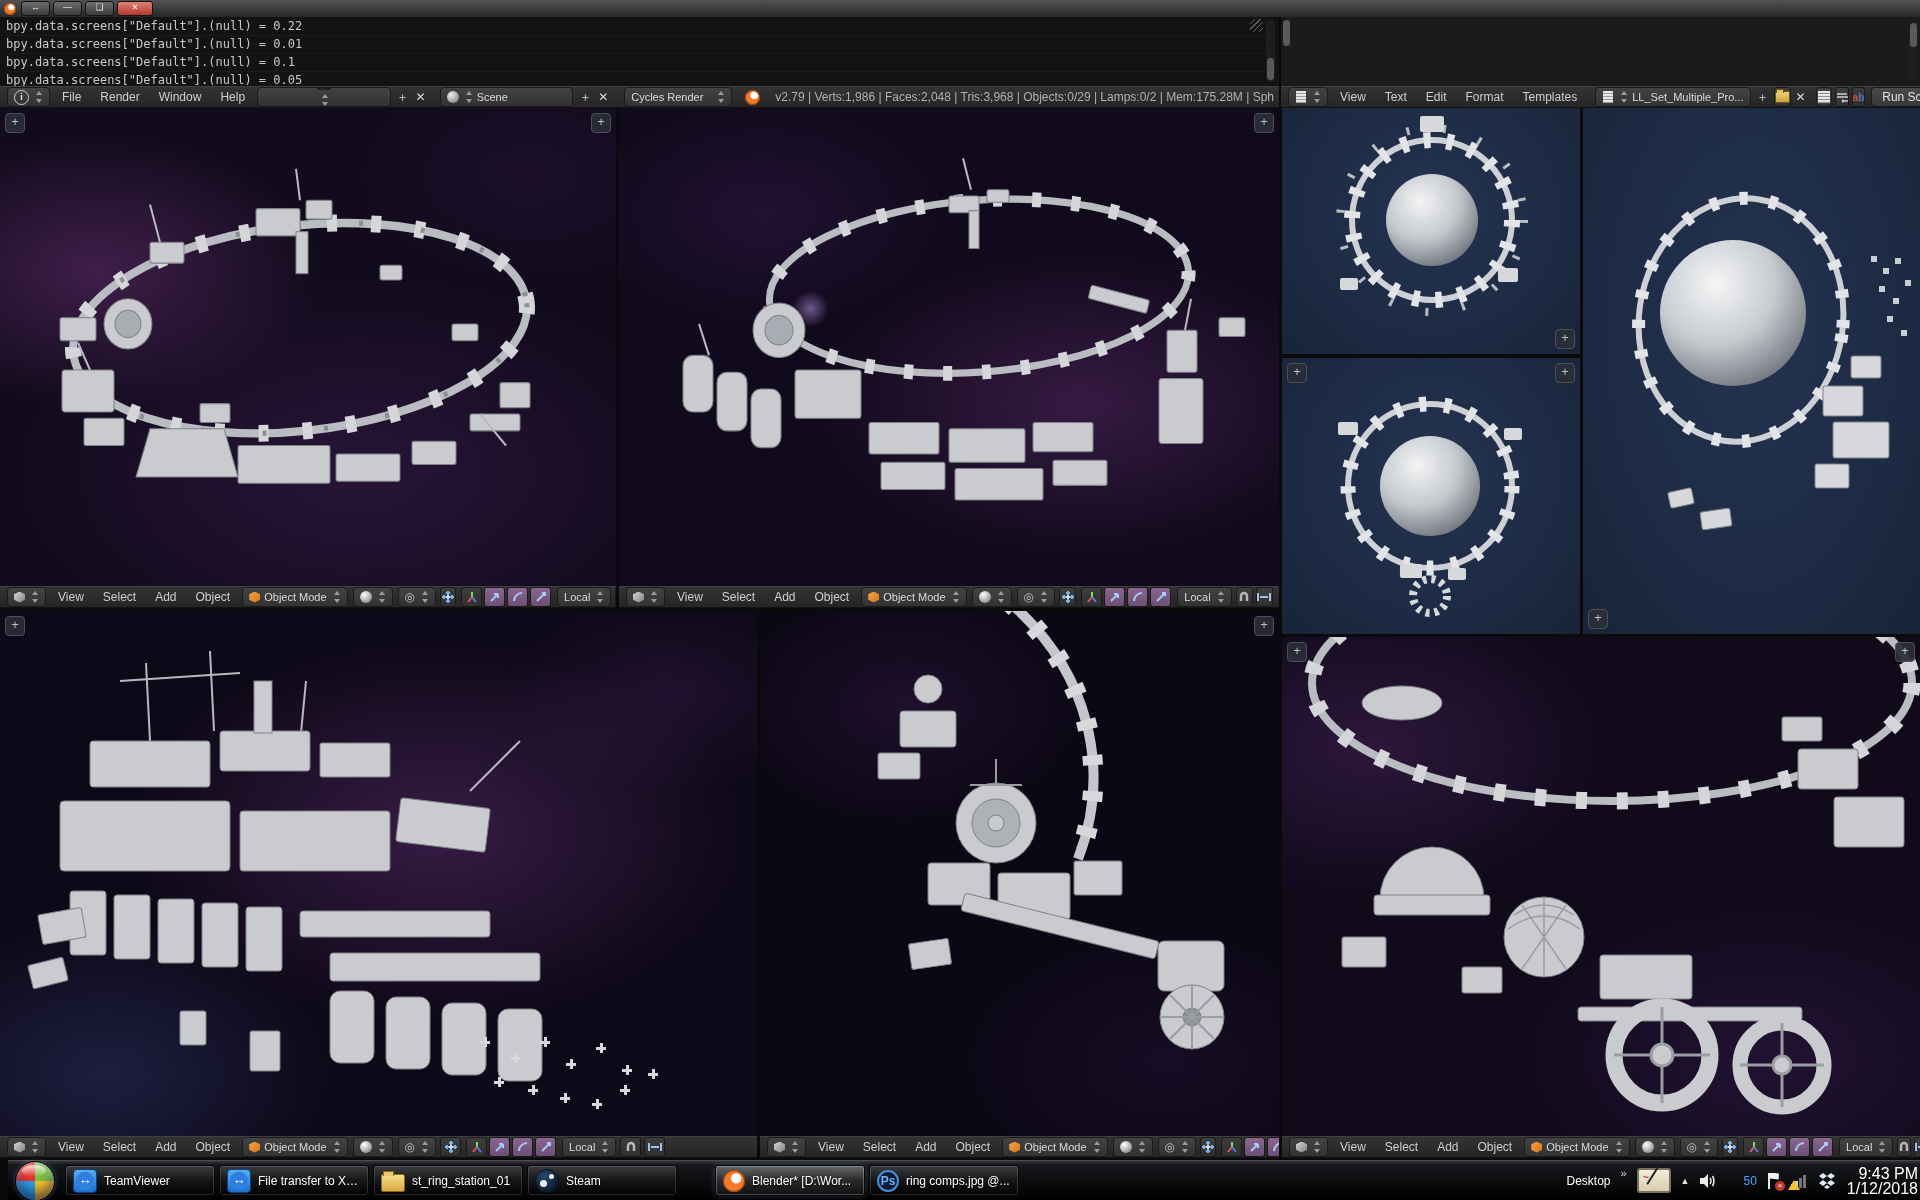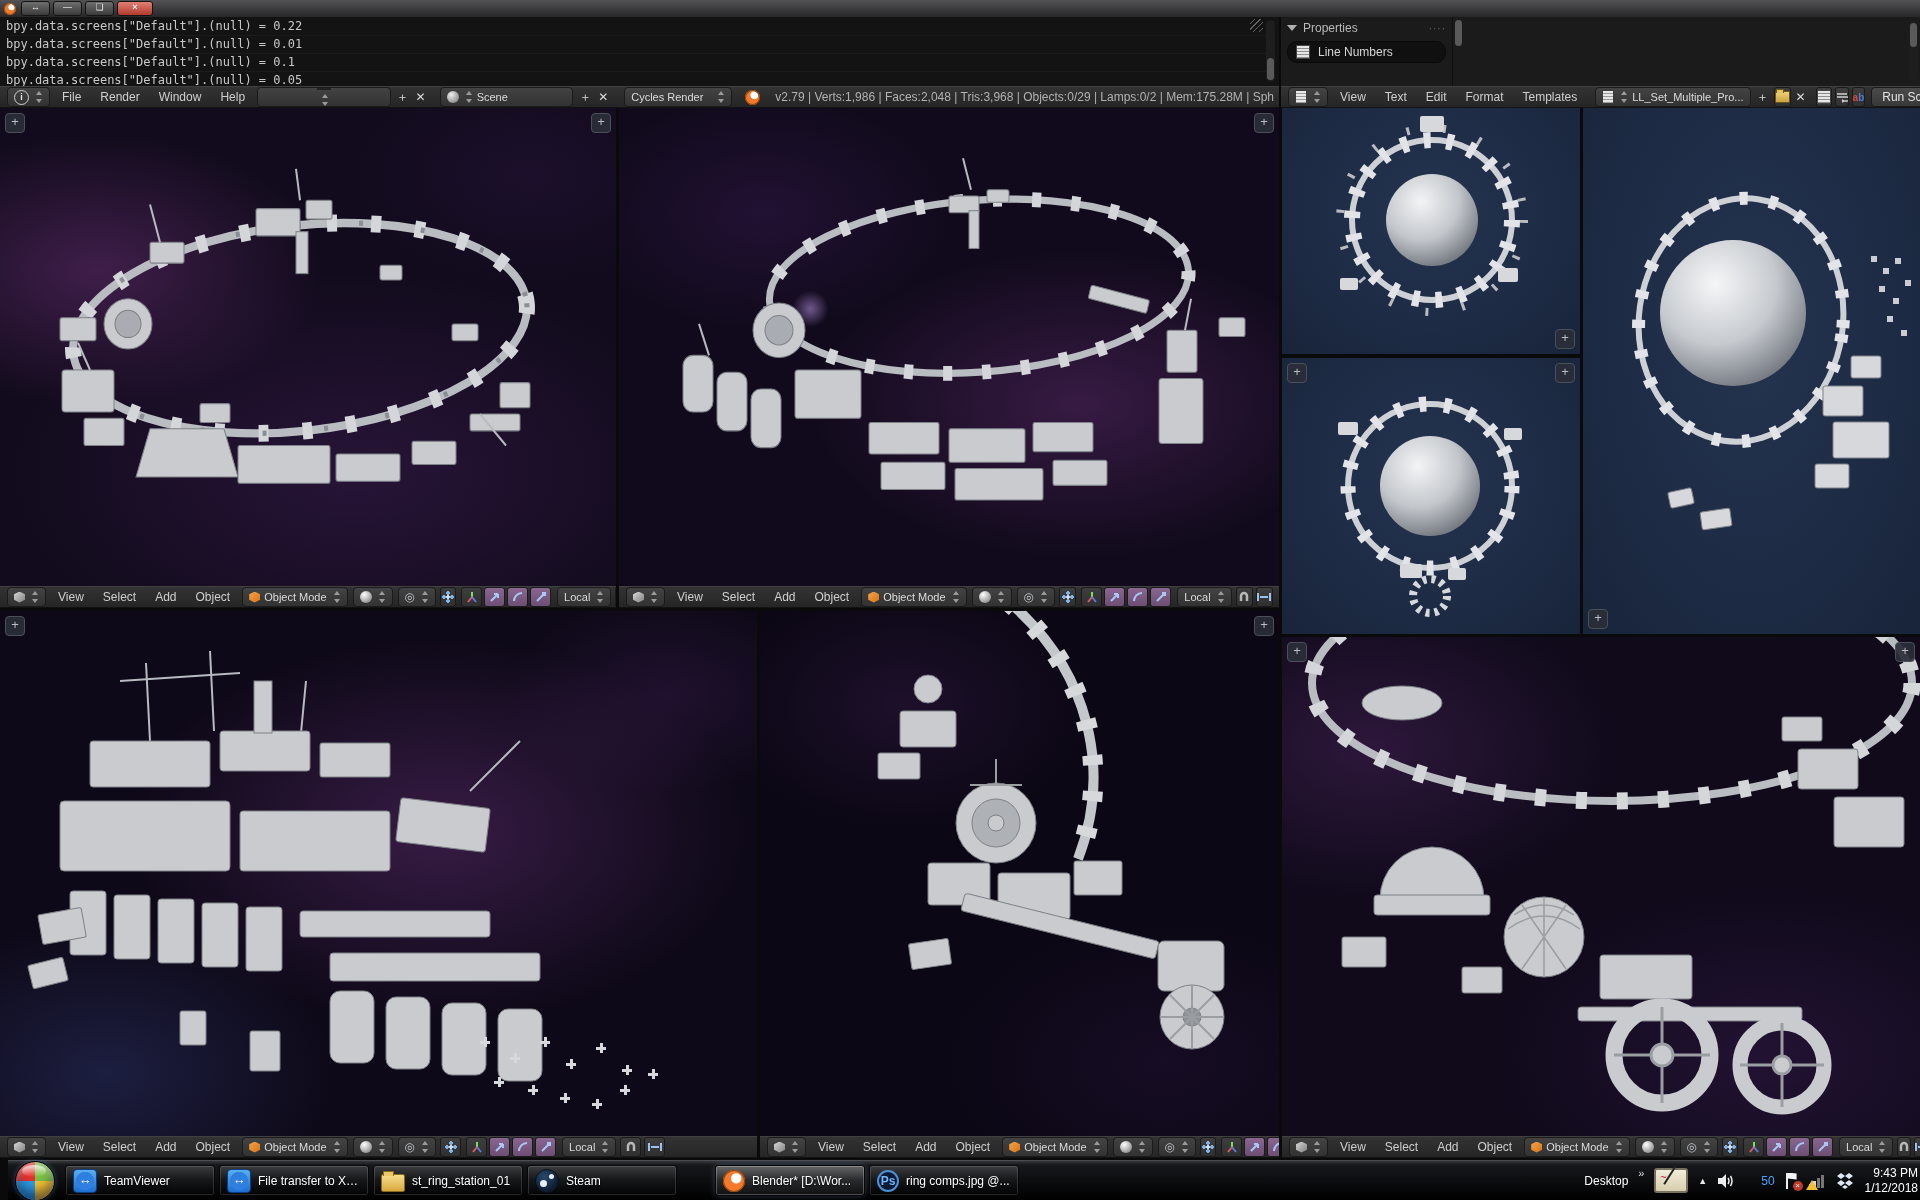--- a/index.html
+++ b/index.html
@@ -172,21 +172,21 @@
   .ic-flag::before{content:"";position:absolute;left:1px;top:0;width:2px;height:16px;background:#eee;}
   .ic-flag::after{content:"";position:absolute;left:3px;top:0;width:9px;height:7px;background:#f4f4f4;clip-path:polygon(0 0,100% 15%,100% 100%,0 85%);}
   .flag-x{position:absolute;right:-4px;bottom:-2px;width:10px;height:10px;border-radius:50%;background:#c0392b;
     color:#fff;font-size:8px;line-height:10px;text-align:center;}
   .ic-net{position:relative;width:16px;height:14px;}
   .ic-net i{position:absolute;bottom:0;width:3px;background:#d9d9d9;}
   .ic-net i:nth-child(1){left:0;height:4px;} .ic-net i:nth-child(2){left:4px;height:7px;}
   .ic-net i:nth-child(3){left:8px;height:10px;background:#777;} .ic-net i:nth-child(4){left:12px;height:13px;background:#777;}
   .net-warn{position:absolute;left:-3px;bottom:-2px;width:0;height:0;border-left:6px solid transparent;
     border-right:6px solid transparent;border-bottom:10px solid #f2c230;}
-  .clock{text-align:right;font-size:12px;line-height:15px;}
+  .clock{text-align:right;font-size:16px;line-height:15px;}
 </style>
 </head>
 <body>
 
 <div id="screen">
 
   <div class="abs titlebar">
     <span class="blender-logo"></span>
     <span class="winbtns">
       <span class="winbtn">↔</span>
@@ -201,31 +201,20 @@
     <div class="row">bpy.data.screens["Default"].(null) = 0.01</div>
     <div class="row">bpy.data.screens["Default"].(null) = 0.1</div>
     <div class="row">bpy.data.screens["Default"].(null) = 0.05</div>
   </div>
   <div class="abs vscroll" style="left:1266px;top:20px;height:62px;">
       <span class="vthumb" style="bottom:2px;height:22px;"></span>
     </div>
   <div class="grip" style="left:1250px;top:19px;"></div>
 
   <div class="abs tetop">
-    <div class="teprops">
-      <div class="panel-head">
-        <span class="tri-down"></span>
-        <span>Properties</span>
-        <span class="gripdots">····</span>
-      </div>
-      <div class="lnbtn">
-        <span class="iclines"></span>
-        <span>Line Numbers</span>
-      </div>
-    </div>
     <div class="tescroll">
         <span class="vthumb" style="top:3px;height:26px;left:2px;"></span>
       </div>
     <div class="vscroll" style="right:2px;top:4px;height:60px;position:absolute;">
         <span class="vthumb" style="top:2px;height:24px;"></span>
       </div>
   </div>
 
   <div class="abs hdr" style="left:0;top:86px;width:1279px;">
     <span class="hbtn">

